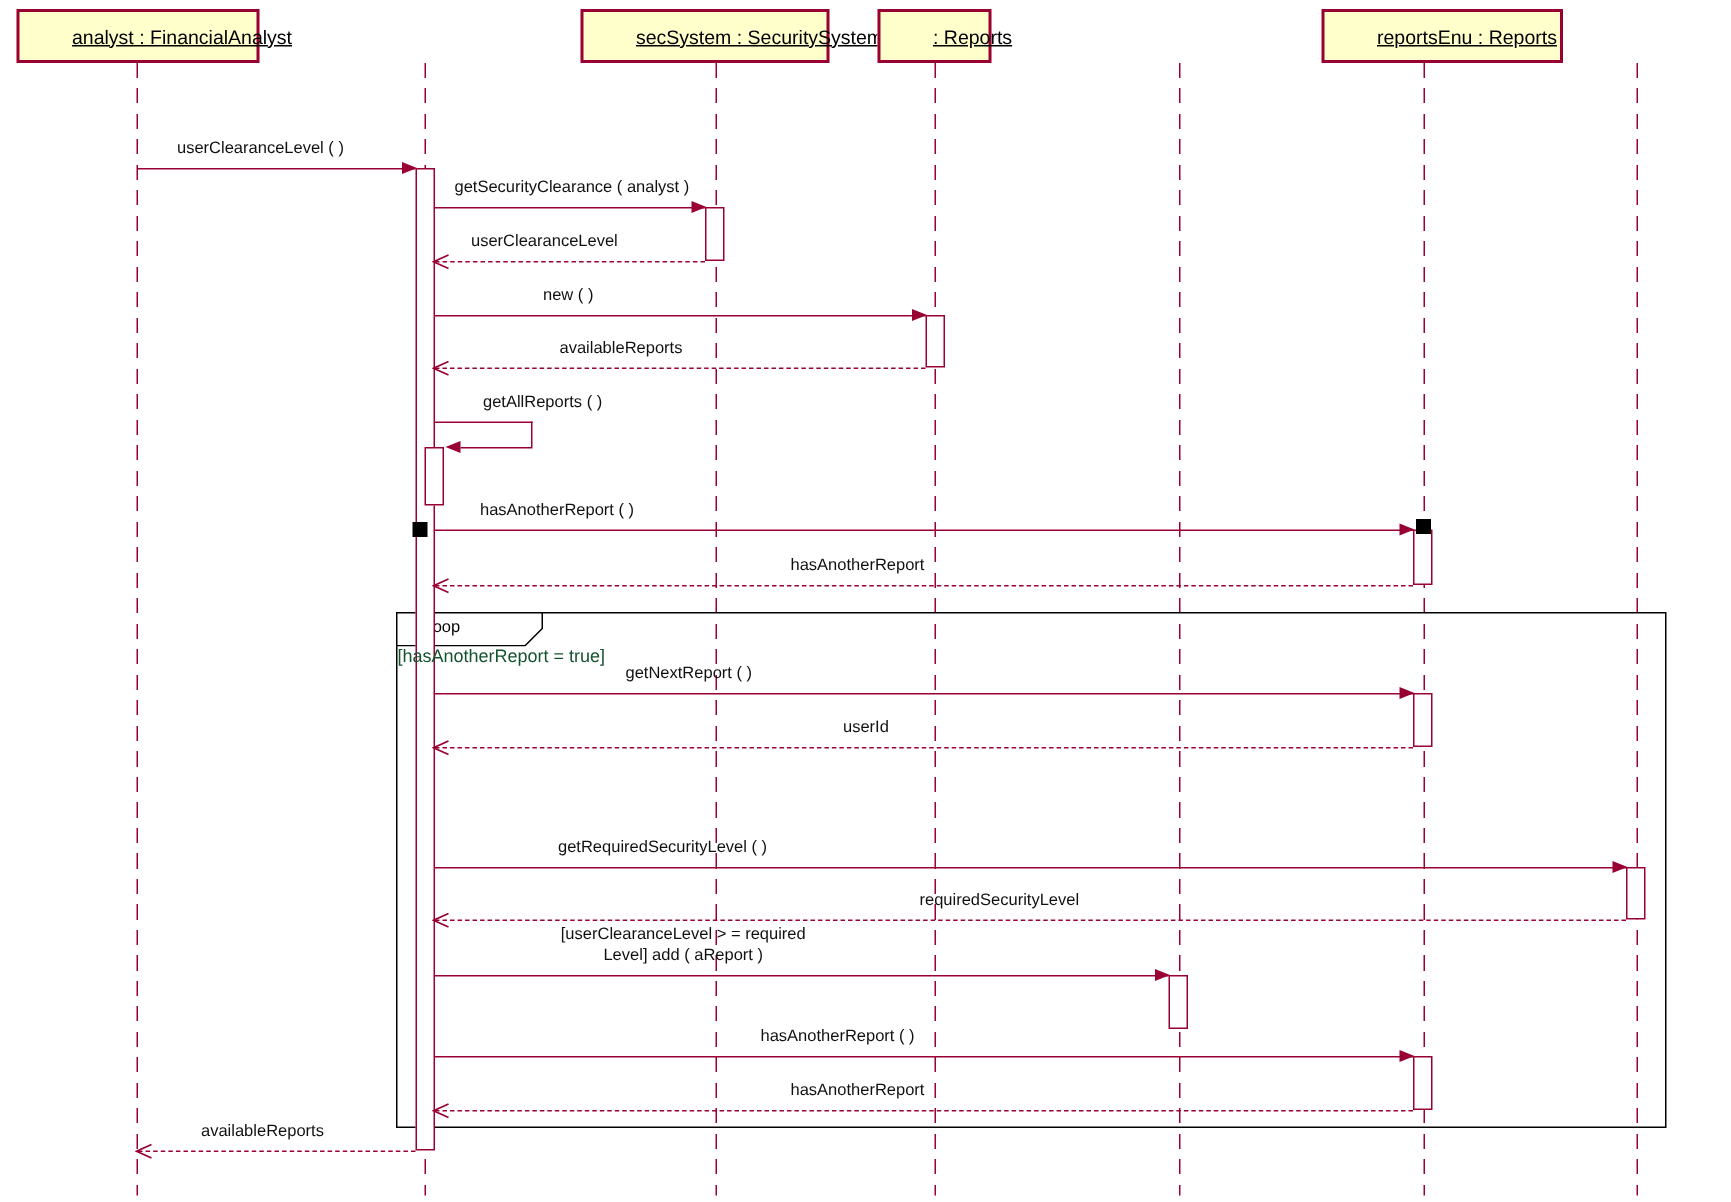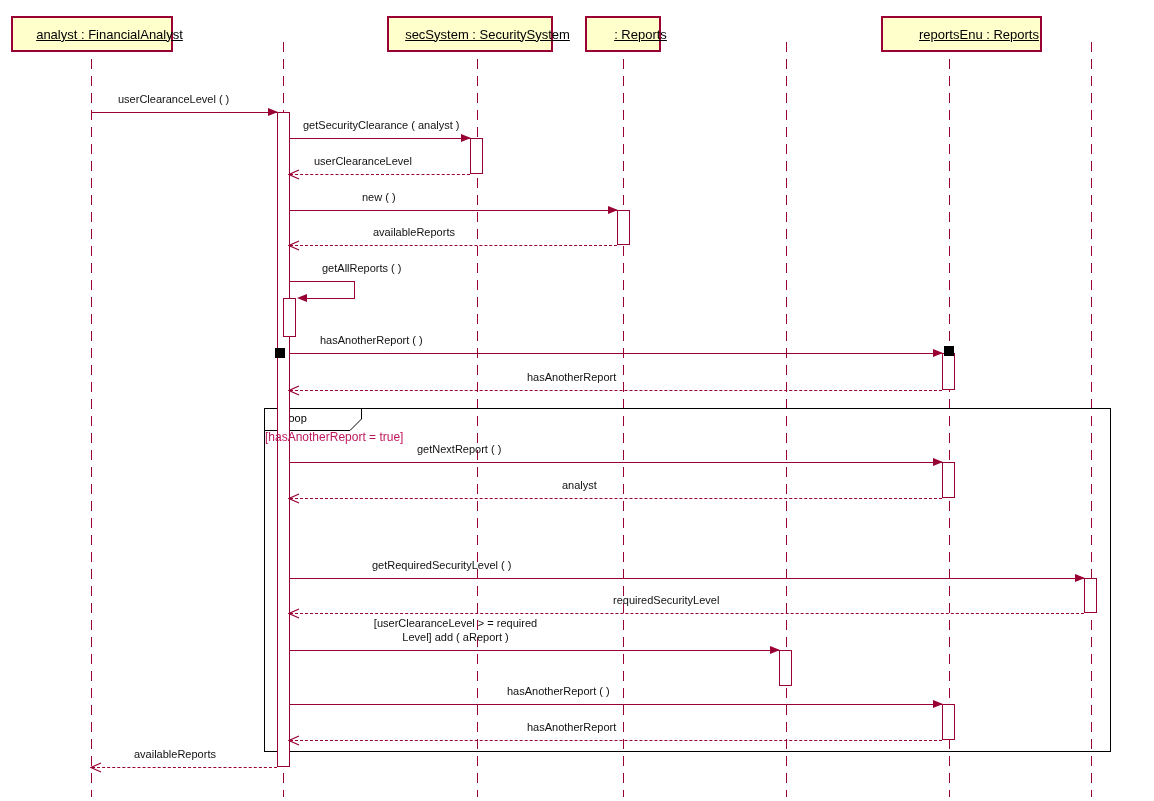--- a/index.html
+++ b/index.html
@@ -3,23 +3,23 @@
 <meta charset="utf-8">
 <style>
   :root{ --c:#990033; --frame:#000000; }
   html,body{margin:0;padding:0;background:#ffffff;}
   #canvas{
     position:relative; width:1154px; height:801px; background:#ffffff;
     font-family:"Liberation Sans", sans-serif; color:#000; overflow:hidden;
   }
   
   .obj{
-    position:absolute; top:16px; height:36px; box-sizing:border-box;
+    position:absolute; top:6px; height:36px; box-sizing:border-box;
     background:#ffffcc; border:2px solid var(--c);
-    display:flex; align-items:center; justify-content:center;
+    display:flex; align-items:center; 
     font-size:13px; text-decoration:underline; white-space:nowrap;padding-left:35px;
   }
   
   .lifeline{
     position:absolute; top:42px; height:755px; width:1px;
     background:repeating-linear-gradient(to bottom, var(--c) 0 10px, transparent 10px 17px);
   }
   
   .act{
     position:absolute; box-sizing:border-box; width:13px;
@@ -34,21 +34,21 @@
   .oh{position:absolute; left:-2px; top:-5px;}
   .msg .lbl{position:absolute; top:-19px; font-size:11px; white-space:nowrap; color:#111;}
   .lbl2{position:absolute; top:-34px; font-size:11px; line-height:14px; text-align:center; color:#111; white-space:nowrap;}
   
   .self-ln{position:absolute; border:0 solid var(--c); z-index:5;}
   .ah-l{position:absolute; width:0; height:0; z-index:6;
         border-right:10px solid var(--c); border-top:4px solid transparent; border-bottom:4px solid transparent;}
   
   .frame{position:absolute; box-sizing:border-box; border:1px solid var(--frame); z-index:2; background:transparent;}
   .frame-label-text{position:absolute; font-size:11px; color:#000; z-index:3;}
-  .guard{position:absolute; font-size:12px; color:#be185d; z-index:5; white-space:nowrap;}
+  .guard{position:absolute; font-size:12px; color:#14532d; z-index:5; white-space:nowrap;}
   .pent{position:absolute; z-index:3;}
   
   .handle{position:absolute; width:10px; height:10px; background:#000; z-index:7;}
 </style>
 </head>
 <body>
 
 <div id="canvas">
 
   <div class="lifeline" style="left:91px"></div>
@@ -147,21 +147,21 @@
       </svg>
   </div>
 
   <div class="msg" style="left:290px;top:462px;width:652px">
     <span class="lbl" style="left:127px">getNextReport ( )</span>
     <div class="ln"></div>
     <div class="ah-r"></div>
   </div>
 
   <div class="msg" style="left:290px;top:498px;width:652px">
-    <span class="lbl" style="left:272px">analyst</span>
+    <span class="lbl" style="left:272px">userId</span>
     <div class="ln-d"></div>
     <svg class="oh" width="12" height="11" viewBox="0 0 12 11">
         <path d="M11 1 L1 5.5 L11 10" fill="none" stroke="#990033" stroke-width="1.2"></path>
       </svg>
   </div>
 
   <div class="msg" style="left:290px;top:578px;width:794px">
     <span class="lbl" style="left:82px">getRequiredSecurityLevel ( )</span>
     <div class="ln"></div>
     <div class="ah-r"></div>

